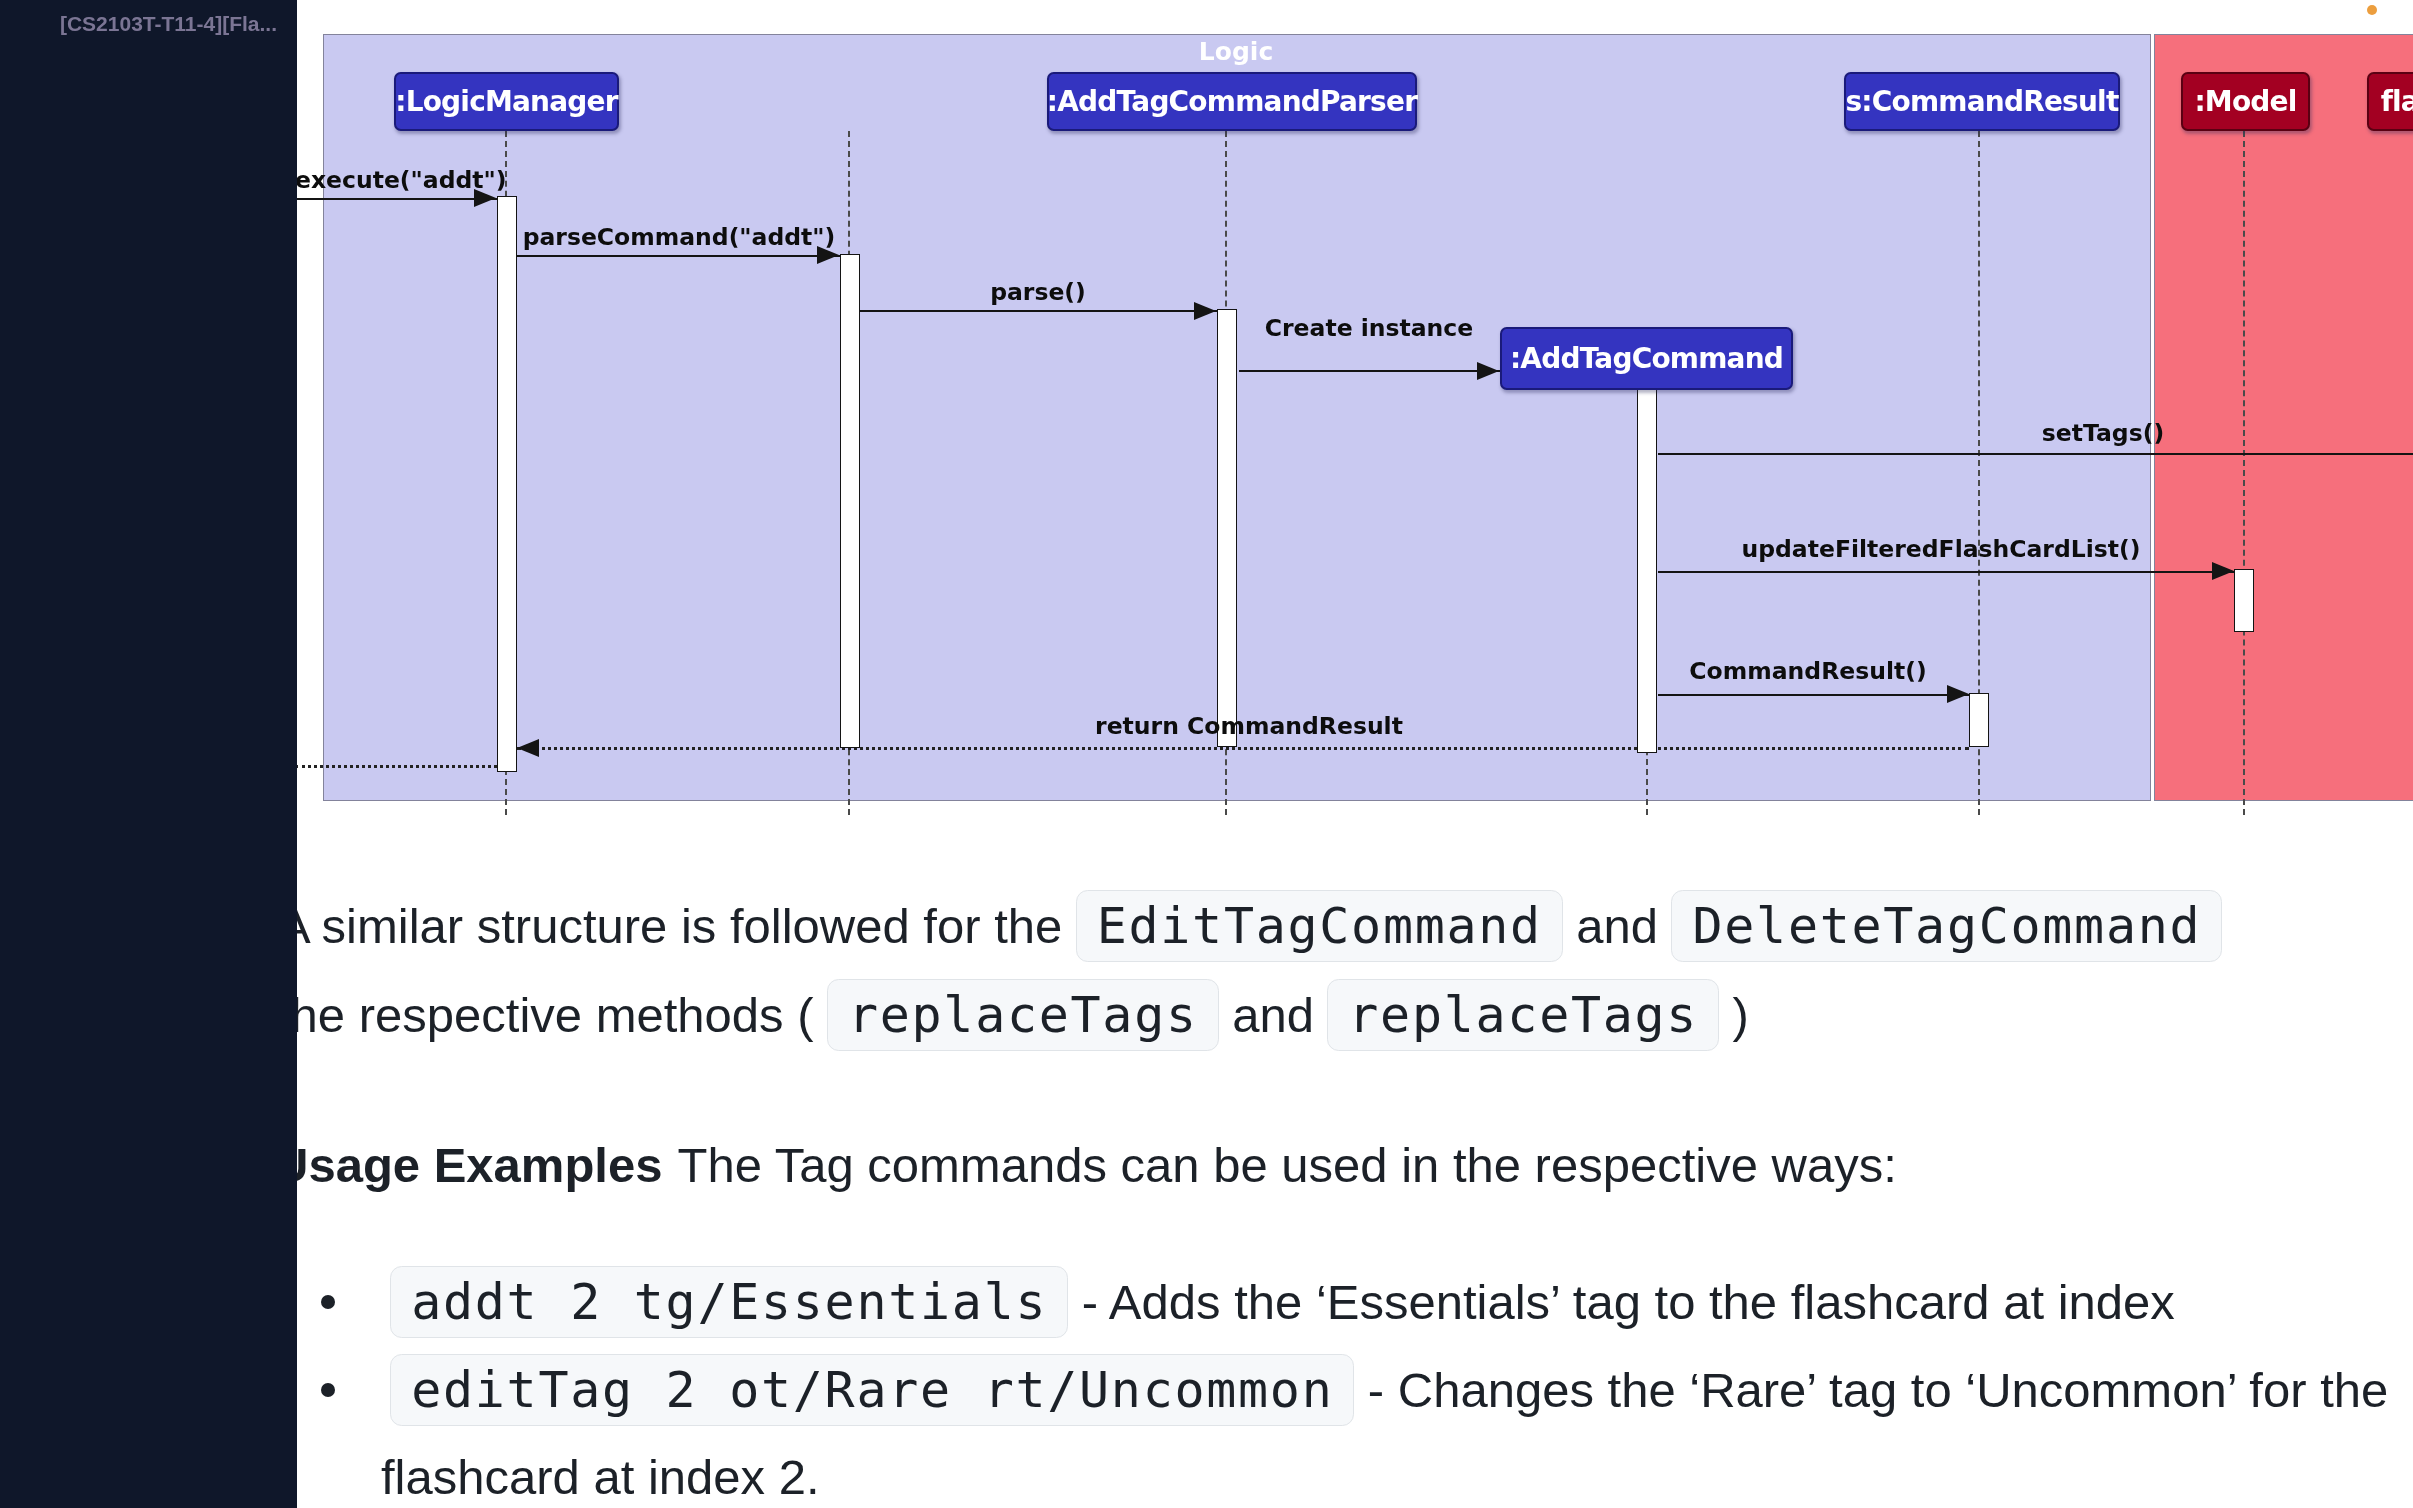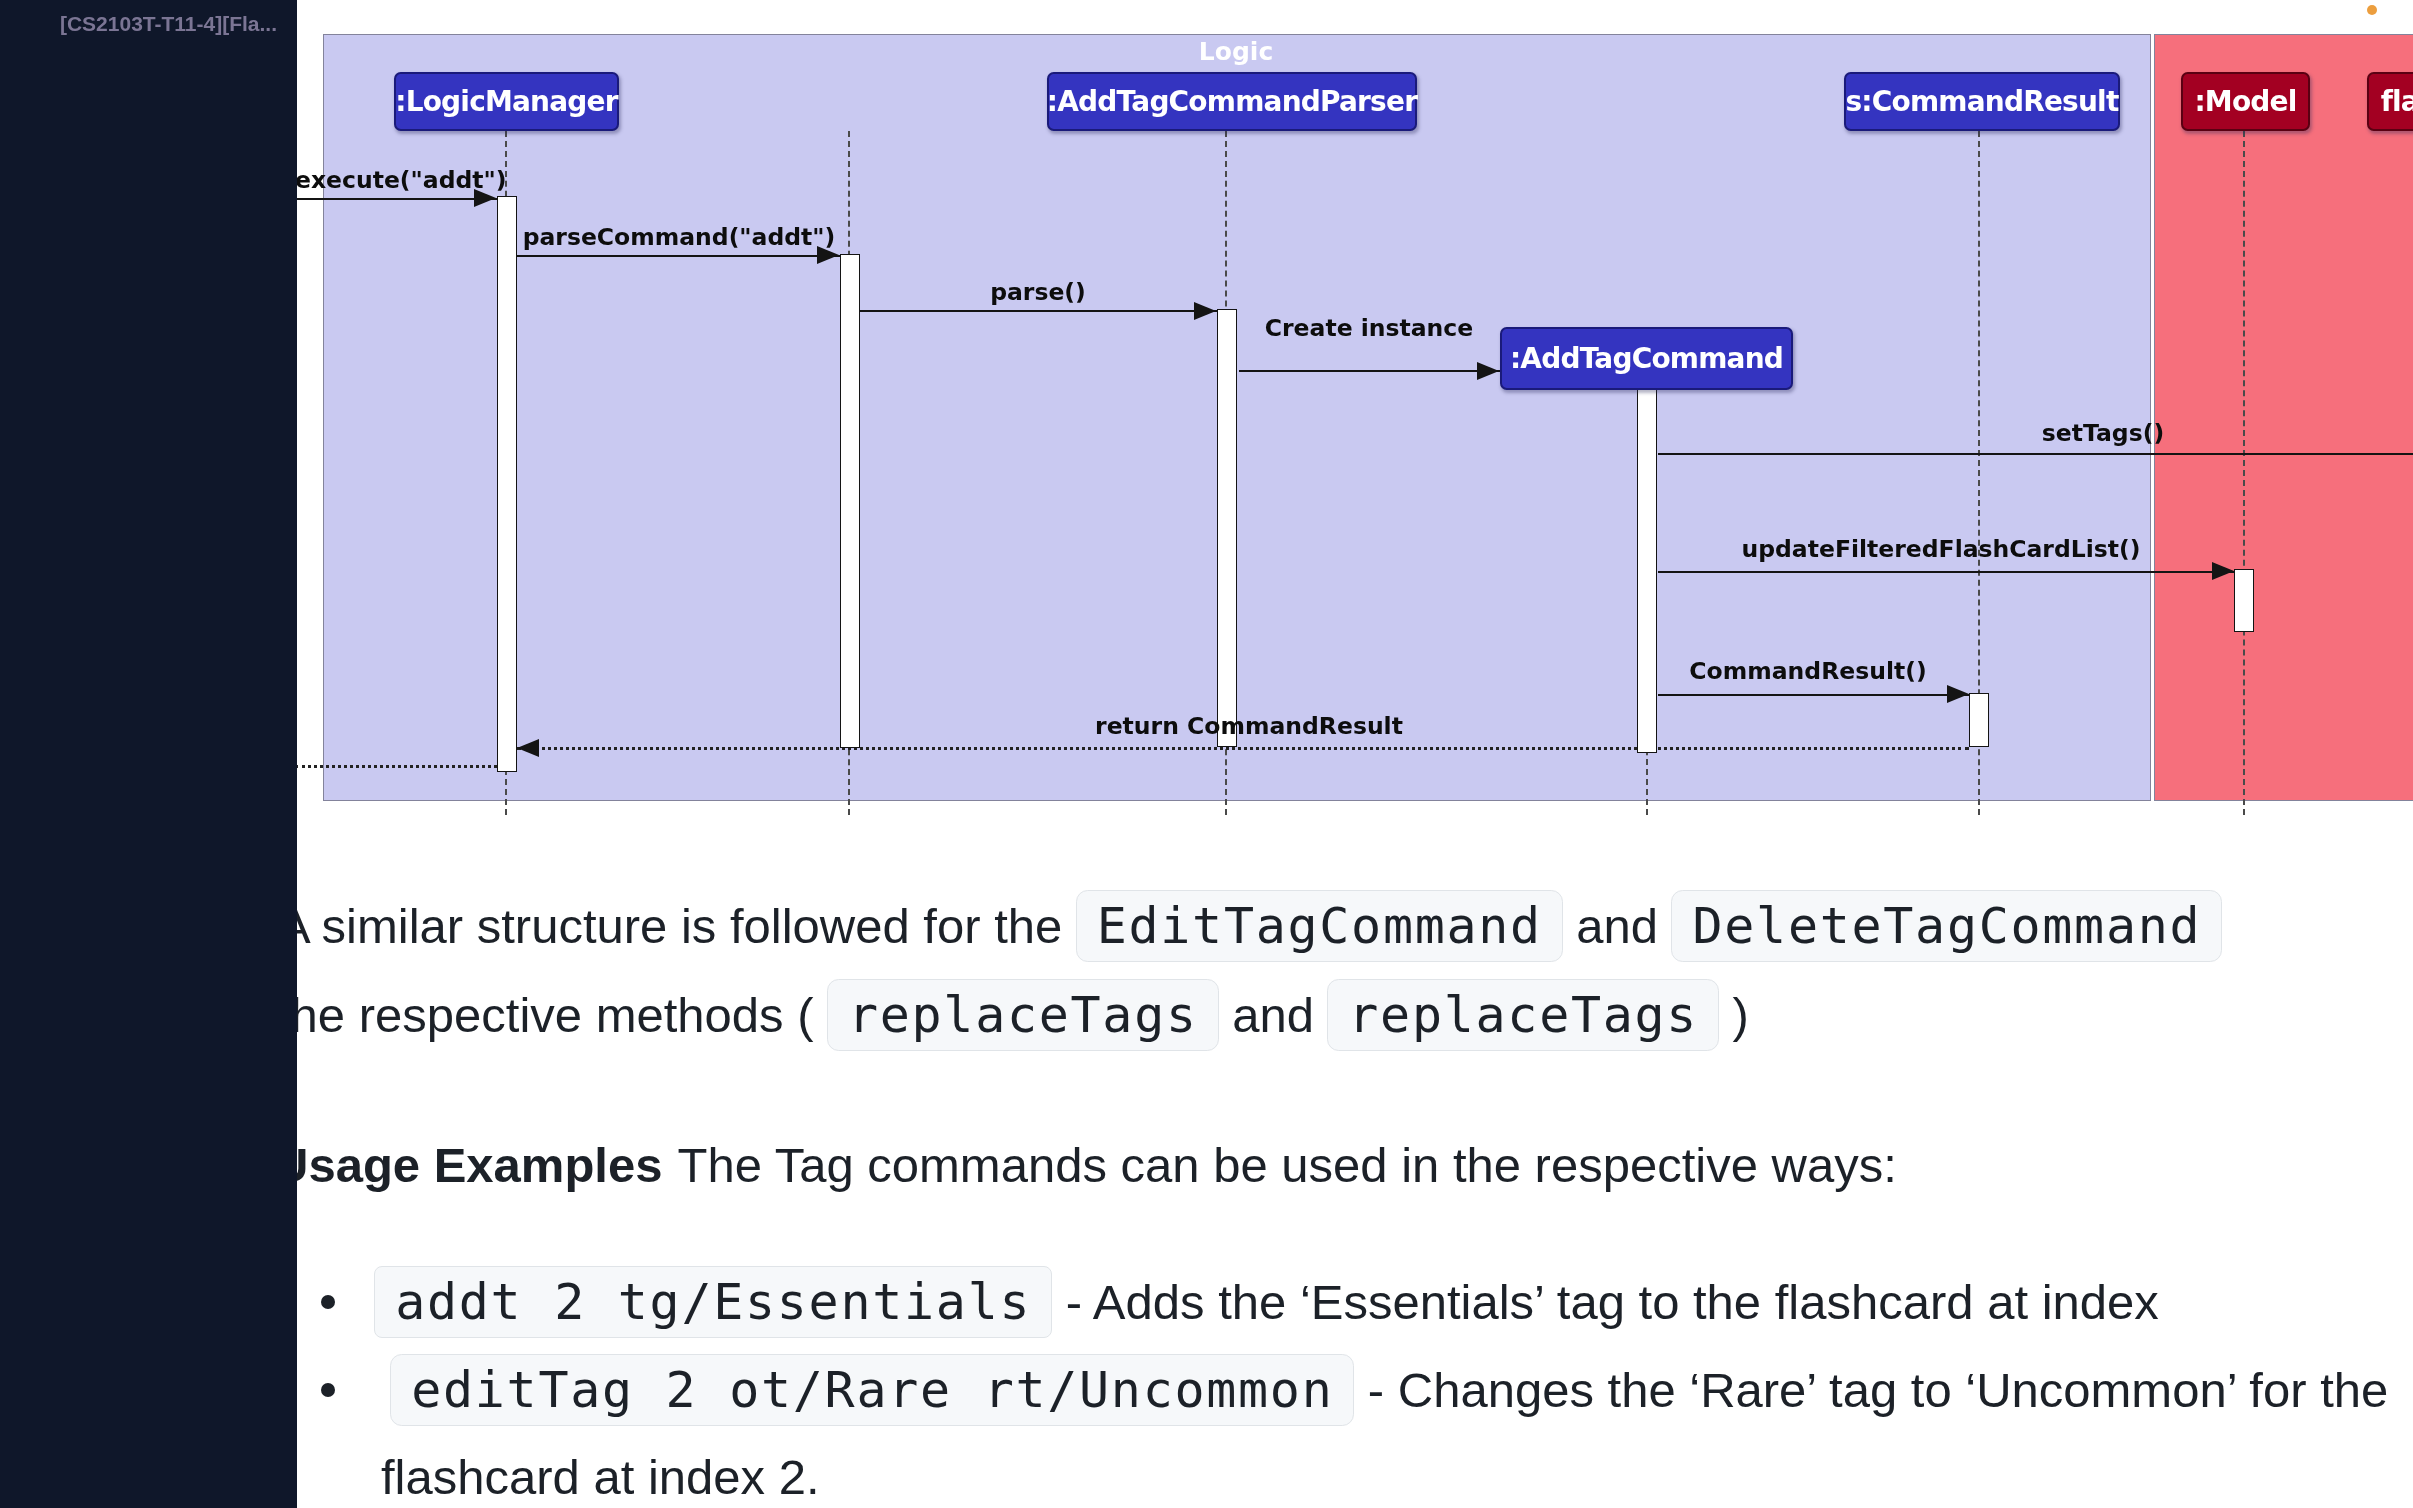--- a/index.html
+++ b/index.html
@@ -140,21 +140,21 @@
     <span>)</span>
   </div>
 
   <div class="bline" style="left:273px; top:1123px;">
     <span class="bold">Usage Examples</span>
     <span style="margin-left:15px;">The Tag commands can be used in the respective ways:</span>
   </div>
 
   <div class="bline" style="left:321px; top:1260px;">
     <span class="bdot"></span>
-    <span class="chip" style="margin-left:0;border-radius:8px;">addt 2 tg/Essentials</span>
+    <span class="chip" style="margin-left:16px;">addt 2 tg/Essentials</span>
     <span>- Adds the ‘Essentials’ tag to the flashcard at index</span>
   </div>
 
   <div class="bline" style="left:321px; top:1348px;">
     <span class="bdot"></span>
     <span class="chip" style="margin-left:16px;">editTag 2 ot/Rare rt/Uncommon</span>
     <span>- Changes the ‘Rare’ tag to ‘Uncommon’ for the</span>
   </div>
 
   <div class="bline" style="left:381px; top:1435px;">

